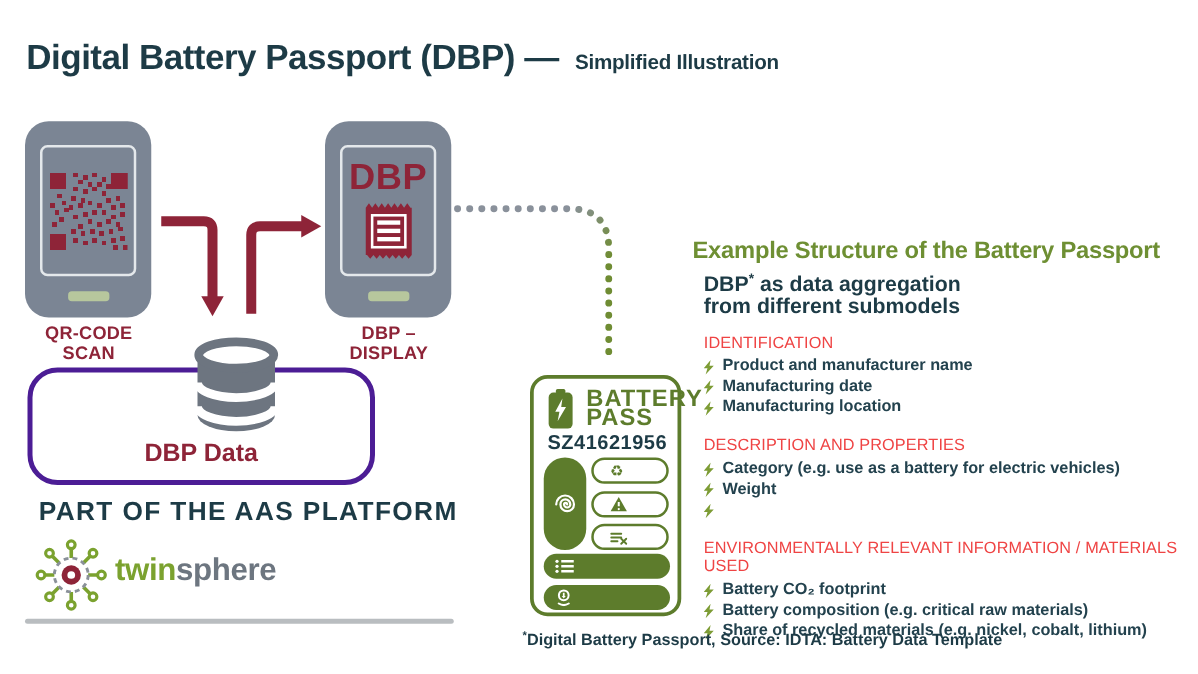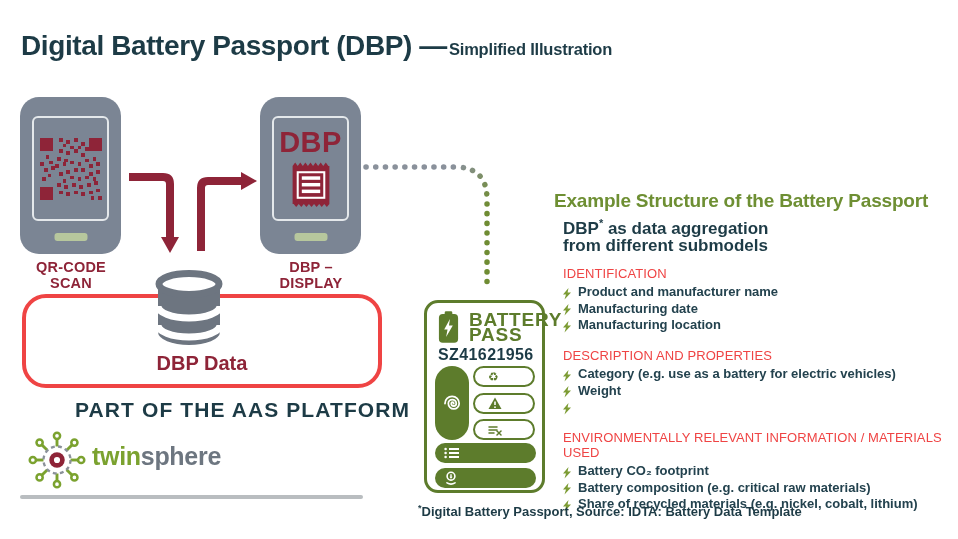--- a/index.html
+++ b/index.html
@@ -1,47 +1,47 @@
 <!DOCTYPE html>
 <html><head>
 <meta charset="utf-8">
 <style>
   * { margin:0; padding:0; box-sizing:border-box; }
   html,body { background:#ffffff; }
   body { font-family:"Liberation Sans", sans-serif; }
   .stage { position:relative; width:958px; height:539px; background:#fff; overflow:hidden; }
 
   
-  .hdr { position:absolute; left:21px; top:30px; display:flex; align-items:baseline; gap:2px; }
+  .hdr { position:absolute; left:21px; top:30px; display:flex; align-items:baseline; gap:13px; }
   .hdr-title { font-size:28px; font-weight:bold; color:#1d3b46; letter-spacing:-0.4px; }
   .hdr-sub   { font-size:16.5px; font-weight:bold; color:#1d3b46; letter-spacing:-0.2px; }
 
   
   .phone { position:absolute; width:101px; height:157px; background:#7b8594; border-radius:19px; }
   .phone.left { left:20px; top:97px; }
   .phone.right { left:260px; top:97px; }
   .screen { position:absolute; left:12px; top:19px; width:77px; height:105px;
             border:2px solid #e4e8eb; border-radius:6px; display:flex; flex-direction:column;
             align-items:center; justify-content:center; }
   .home { position:absolute; left:50%; transform:translateX(-50%); bottom:13px;
           width:33px; height:8px; border-radius:3px; background:#b7c79d; }
   .phone-label { position:absolute; top:259px; font-size:14.5px; font-weight:bold;
                  color:#8e2438; text-align:center; letter-spacing:0.2px; }
   .phone-label.l { left:18px; width:106px; }
   .phone-label.r { left:258px; width:106px; }
   .dbp-screen-text { font-size:29px; font-weight:bold; color:#8e2438; letter-spacing:0.5px; line-height:30px; margin-top:-2px; }
 
   
-  .data-box { position:absolute; left:22px; top:294px; width:360px; height:94px;
-              border:4px solid #ef4444; border-radius:24px; background:#fff; }
+  .data-box { position:absolute; left:22px; top:294px; width:278px; height:94px;
+              border:4px solid #4c1d95; border-radius:24px; background:#fff; }
   .data-box-label { position:absolute; bottom:9px; left:0; width:100%; text-align:center;
                     font-size:20px; font-weight:bold; color:#8e2438; }
   .db-icon { position:absolute; left:151px; top:268px; z-index:4; }
   .platform { position:absolute; left:31px; top:398px; font-size:21px; font-weight:bold;
-              color:#1d3b46; letter-spacing:1.1px;margin-left:44px; }
+              color:#1d3b46; letter-spacing:1.1px; }
 
   
   .logo-icon { position:absolute; left:28px; top:431px; }
   .logo-word { position:absolute; left:92px; top:442px; font-size:25px; font-weight:bold; letter-spacing:-0.3px; }
   .logo-word .p1 { color:#7ba22f; }
   .logo-word .p2 { color:#6d7680; }
   .bottom-line { position:absolute; left:20px; top:495px; width:343px; height:4px;
                  background:#b9bdc0; border-radius:2px; }
 
   

